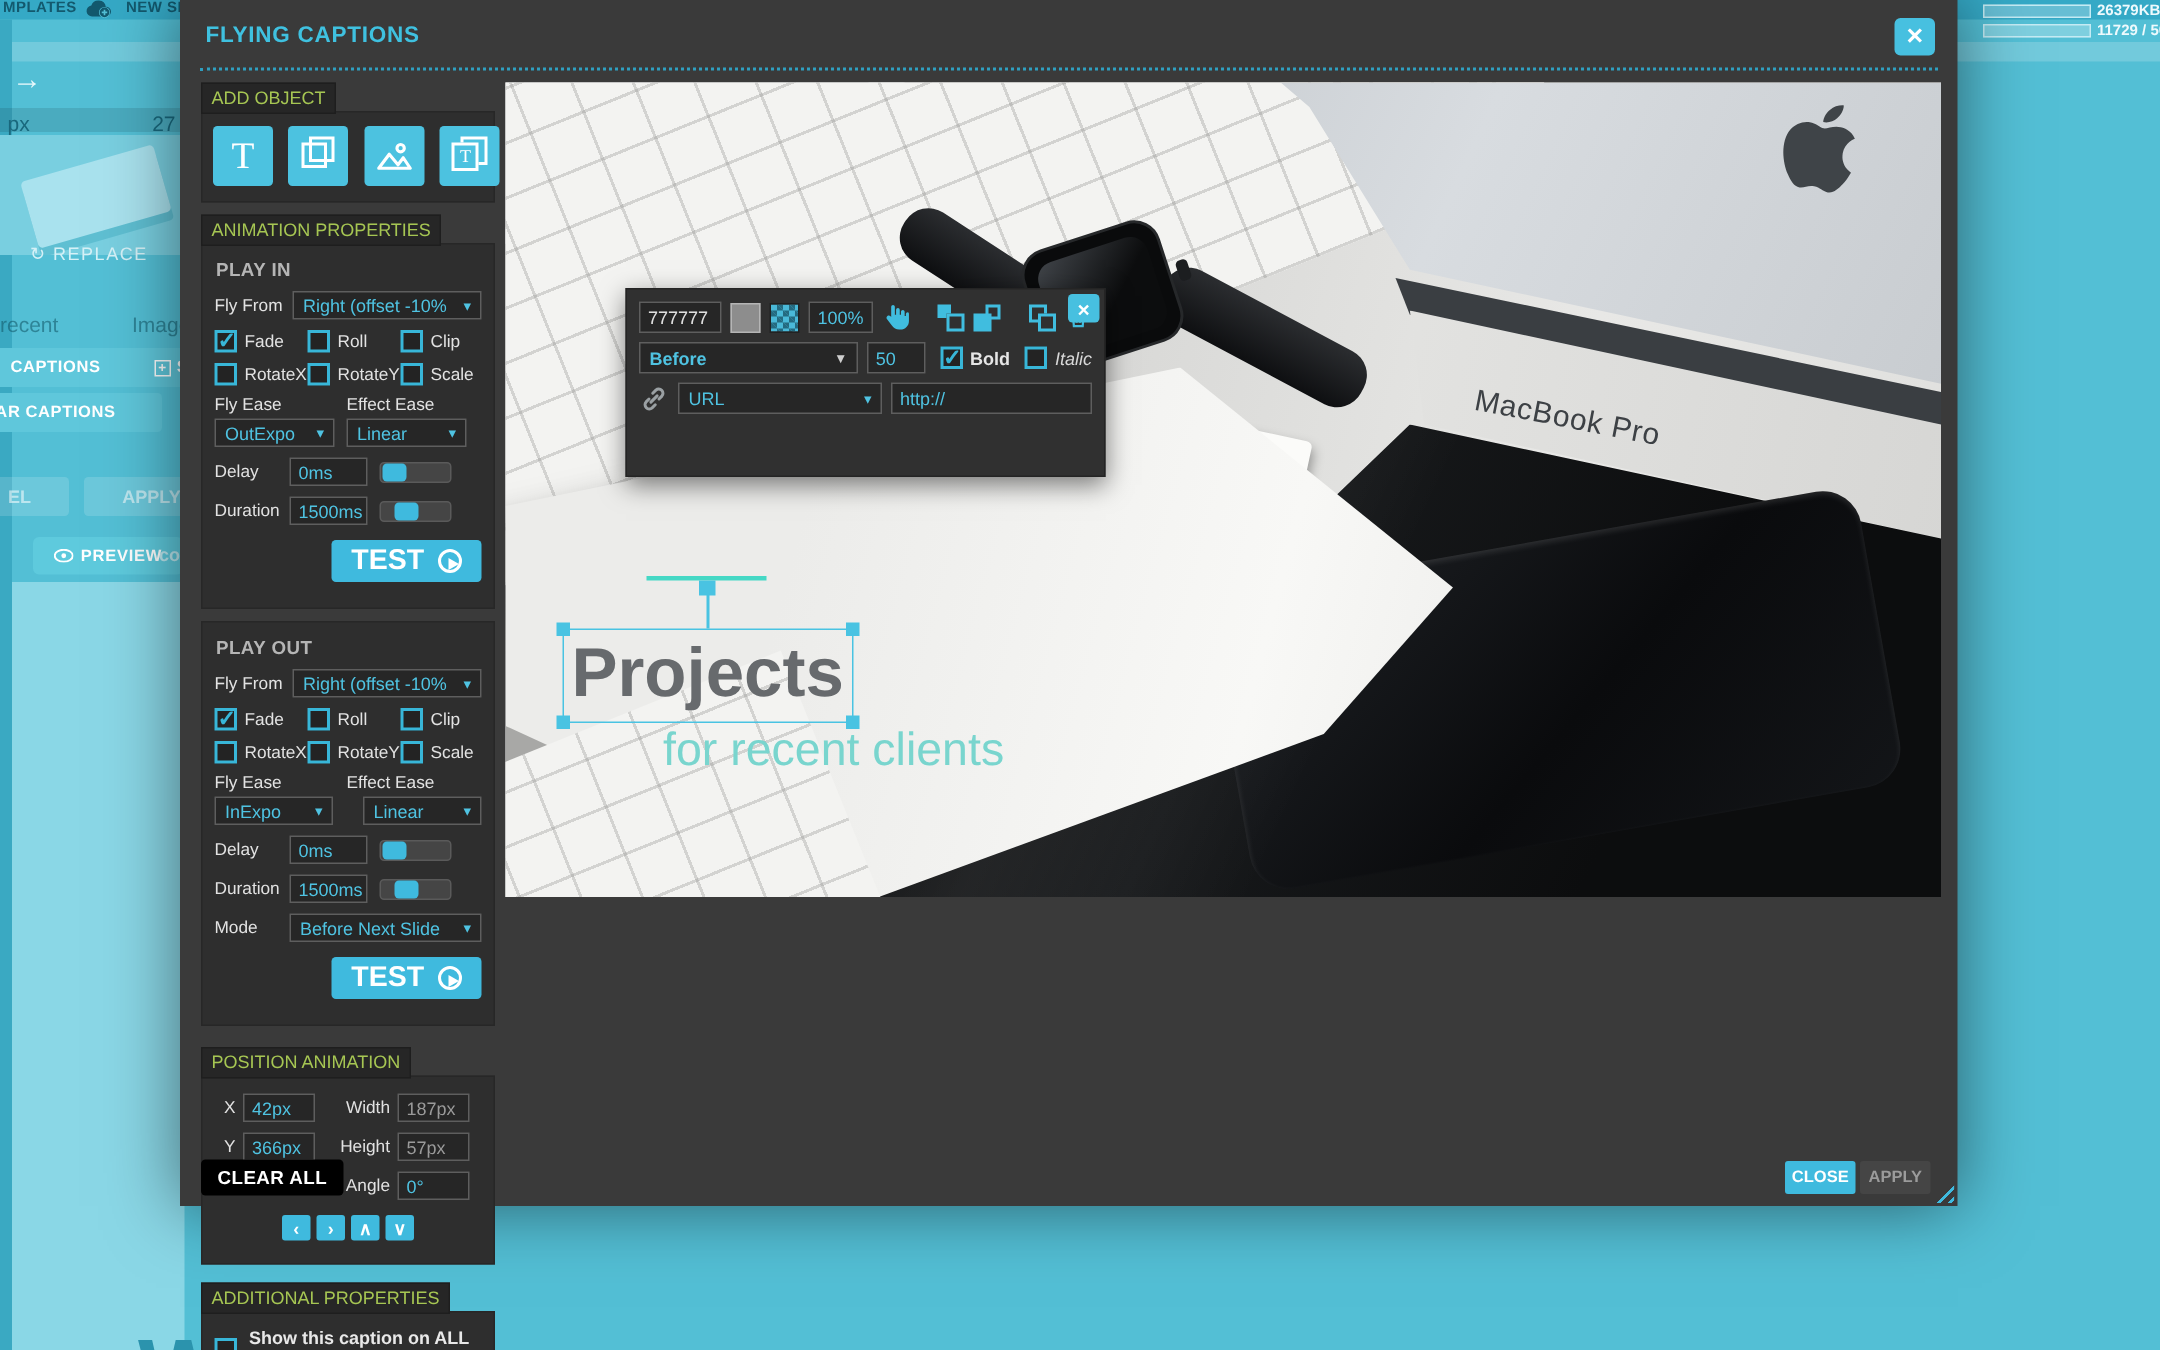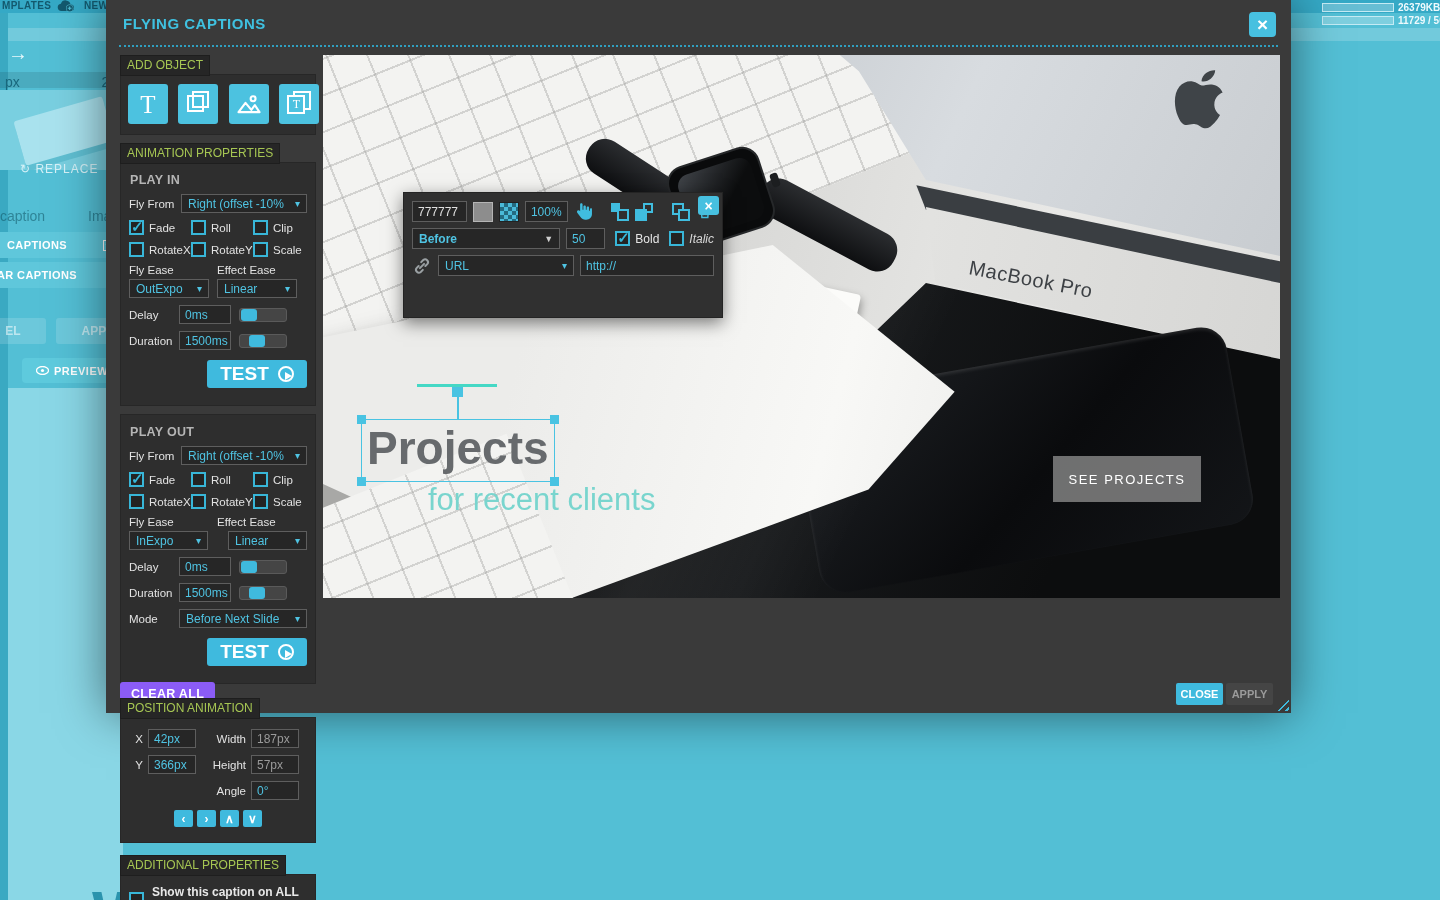--- a/index.html
+++ b/index.html
@@ -23,21 +23,21 @@
   .bgreplace{position:absolute;left:20px;top:162px;color:#d6f1f7;font-size:12px;letter-spacing:1px}
   .bghead{position:absolute;top:208px;color:rgba(16,84,100,.55);font-size:14px}
   .bgbtn{position:absolute;height:26px;background:#5fc7db;border-radius:3px;color:#fff;font-weight:bold;font-size:11px;display:flex;align-items:center;justify-content:center;letter-spacing:.4px}
   .bgghost{position:absolute;height:26px;background:rgba(255,255,255,.15);border-radius:3px;color:rgba(255,255,255,.55);font-weight:bold;font-size:12px;display:flex;align-items:center;justify-content:center}
   .bgpill{position:absolute;left:22px;top:358px;width:100px;height:25px;background:#5ecadd;border-radius:4px;color:#fff;font-weight:bold;font-size:11px;display:flex;align-items:center;justify-content:center;gap:5px;letter-spacing:.5px}
   .bgco{position:absolute;left:106px;top:363px;color:rgba(255,255,255,.6);font-size:12px;font-weight:bold}
   .bgslide{position:absolute;left:8px;top:388px;width:115px;height:512px;background:#8ad7e6}
   .bgW{position:absolute;left:84px;top:490px;font-size:64px;font-weight:bold;color:#2b93ad}
 
   
-  .modal{position:absolute;left:106px;top:0;width:1185px;height:713px;background:#3a3a3a;box-shadow:0 0 45px rgba(0,0,0,.5)}
+  .modal{position:absolute;left:120px;top:0;width:1185px;height:804px;background:#3a3a3a;box-shadow:0 0 45px rgba(0,0,0,.5)}
   .mtitle{position:absolute;left:17px;top:15px;font-size:15px;font-weight:bold;color:#3fc1e0;letter-spacing:.5px}
   .mclose{position:absolute;right:15px;top:12px;width:27px;height:25px;background:#47c0e0;border-radius:4px;color:#fff;font-size:19px;font-weight:bold;display:flex;align-items:center;justify-content:center;cursor:pointer}
   .dotline{position:absolute;left:13px;right:13px;top:45px;border-top:2px dotted #2f9fc0}
 
   
   .lpanel{position:absolute;left:14px;top:55px;width:196px}
   .chip{display:inline-block;background:#262626;border:1px solid #1e1e1e;color:#a6c653;font-size:12px;padding:2px 6px 3px;position:relative;z-index:2}
   .pbox{background:#2e2e2e;border:1px solid #272727;position:relative;margin-top:-2px}
   .addbox{padding:9px 7px 10px;white-space:nowrap}
   .add-btn{display:inline-flex;width:40px;height:40px;background:#4cc2e0;border-radius:3px;margin-right:6px;align-items:center;justify-content:center;position:relative;vertical-align:top}
@@ -58,21 +58,21 @@
   .cb.checked::after{content:"✓";position:absolute;left:0;top:-4px;font-size:15px;font-weight:bold;color:#38b6d8}
   .cb.dot.checked::after{content:"";left:3px;top:3px;width:9px;height:9px;background:#38b6d8;position:absolute}
   .cbl{margin:0 0 0 5px}
   .slider{width:48px;height:14px;background:#454545;border:1px solid #5a5a5a;border-radius:3px;position:relative;flex:none;cursor:pointer}
   .knob{position:absolute;top:0;width:16px;height:12px;background:#3fbade;border-radius:3px}
   .test-btn{width:100px;height:28px;background:#3fbade;border-radius:3px;color:#fff;font-weight:bold;font-size:19px;display:flex;align-items:center;justify-content:center;gap:9px;cursor:pointer}
   .play-ic{width:16px;height:16px;border:2px solid #fff;border-radius:50%;position:relative;flex:none}
   .play-ic::after{content:"";position:absolute;left:5px;top:4px;border-left:7px solid #fff;border-top:4px solid transparent;border-bottom:4px solid transparent}
   .arrowbtn{width:19px;height:17px;background:#3fbade;border-radius:2px;color:#fff;font-size:12px;font-weight:bold;display:flex;align-items:center;justify-content:center;margin:0 2px;cursor:pointer}
   .addl-box{display:flex;align-items:center;gap:8px;padding:10px 8px 11px;border-bottom:1px dashed #8d8d8d;font-size:12px;font-weight:bold;color:#e8e8e8}
-  .clear-btn{position:absolute;left:14px;bottom:7px;height:24px;padding:0 11px;background:#8b5cf6;border-radius:3px;color:#fff;font-weight:bold;font-size:12.5px;display:flex;align-items:center;cursor:pointer;letter-spacing:.3px}
+  .clear-btn{position:absolute;left:14px;bottom:7px;height:24px;padding:0 11px;background:#000000;border-radius:3px;color:#fff;font-weight:bold;font-size:12.5px;display:flex;align-items:center;cursor:pointer;letter-spacing:.3px}
   .close-btn{position:absolute;right:68px;bottom:8px;width:47px;height:22px;background:#3fbade;border-radius:2px;color:#fff;font-size:11px;font-weight:bold;display:flex;align-items:center;justify-content:center;cursor:pointer}
   .apply-btn{position:absolute;right:18px;bottom:8px;width:47px;height:22px;background:#454545;border-radius:2px;color:#9b9b9b;font-size:11px;font-weight:bold;display:flex;align-items:center;justify-content:center;cursor:pointer}
   .resize{position:absolute;right:2px;bottom:2px;width:13px;height:13px;background:repeating-linear-gradient(135deg,#3fbade 0 2px,transparent 2px 5px);clip-path:polygon(100% 0,100% 100%,0 100%)}
 
   
   .canvas{position:absolute;left:217px;top:55px;width:957px;height:543px;overflow:hidden;background:#d9d9d7}
   .abs{position:absolute}
   .sc-base{inset:0;background:linear-gradient(105deg,#bfc0c2 0%,#d8d8d6 40%,#e8e8e6 70%,#dededc 100%)}
   .sc-macedge{left:-160px;top:-150px;width:720px;height:170px;transform:rotate(-22deg);background:#9b9da0;border-bottom:9px solid #c6c8ca}
   .kbpat{background-color:#f3f3f1;background-image:repeating-linear-gradient(0deg,rgba(150,150,148,.35) 0 2px,transparent 2px 34px),repeating-linear-gradient(90deg,rgba(150,150,148,.35) 0 2px,transparent 2px 38px)}
@@ -114,21 +114,21 @@
   .tbar{position:absolute;left:80px;top:137px;width:320px;height:126px;background:#303030;border:1px solid #242424;box-shadow:0 5px 16px rgba(0,0,0,.5);z-index:20}
   .trow{display:flex;align-items:center;margin:6px 8px;gap:6px;color:#e2e2e2;font-size:12px}
   .trow .inp,.trow .select{height:21px}
   .tclose{position:absolute;right:3px;top:3px;width:21px;height:19px;background:#47c0e0;border-radius:3px;color:#fff;font-weight:bold;font-size:14px;display:flex;align-items:center;justify-content:center;cursor:pointer}
   .swatch{width:20px;height:20px;background:#8d8d8d;border:1px solid #b5b5b5;flex:none;cursor:pointer}
   .checker{width:20px;height:20px;border:1px solid #222;flex:none;cursor:pointer;background-image:linear-gradient(45deg,#246a80 25%,transparent 25%,transparent 75%,#246a80 75%),linear-gradient(45deg,#246a80 25%,#4ab9d8 25%,#4ab9d8 75%,#246a80 75%);background-size:8px 8px;background-position:0 0,4px 4px}
   .ticon{position:relative;width:18px;height:18px;flex:none;cursor:pointer}
   .ticon .fa{position:absolute;background:#40bddf}
   .ticon .fb{position:absolute;border:2px solid #40bddf}
   .ital{font-style:italic;color:#d8d8d8}
-  .tb-bold{font-weight:normal;color:#e6e6e6}
+  .tb-bold{font-weight:bold;color:#e6e6e6}
   .fdrop{color:#cfcfcf;font-size:9px}
 </style>
 </head>
 <body>
 
 <div class="stage">
 
   <div class="bgtop">
     <span style="left:2px">MPLATES</span>
     <svg class="bg-cloud" viewBox="0 0 24 16">
@@ -146,21 +146,21 @@
   <div class="bgedge"></div>
   <span class="bg-arrow">→</span>
   <div class="bgstrip">
     <i style="left:5px">px</i>
     <i style="right:6px">27</i>
   </div>
   <div class="bgthumb">
       <div class="lap"></div>
     </div>
   <div class="bgreplace"><span>↻</span> <span>REPLACE</span></div>
-  <span class="bghead" style="left:0">caption</span>
+  <span class="bghead" style="left:0">recent</span>
   <span class="bghead" style="left:88px">Image</span>
   <div class="bgbtn" style="left:-34px;top:232px;width:142px">
       <span>CAPTIONS</span>
     </div>
   <div class="bgbtn" style="left:88px;top:232px;width:60px">
       <span style="border:1px solid #fff;width:11px;height:11px;display:inline-flex;align-items:center;justify-content:center;font-size:9px;margin-right:4px">+</span>
       <span>SE</span>
     </div>
   <div class="bgbtn" style="left:-34px;top:262px;width:142px">
       <span>AR CAPTIONS</span>
@@ -448,23 +448,20 @@
       <div class="abs cap-title">Projects</div>
       <div class="abs rotbar"></div>
       <div class="abs rotsq"></div>
       <div class="abs rotline"></div>
       <div class="abs selbox">
         <span class="handle" style="left:-5px;top:-5px"></span>
         <span class="handle" style="right:-5px;top:-5px"></span>
         <span class="handle" style="left:-5px;bottom:-5px"></span>
         <span class="handle" style="right:-5px;bottom:-5px"></span>
       </div>
-      <div class="abs cta">
-          <span>SEE PROJECTS</span>
-        </div>
 
       <div class="tbar">
         <div class="tclose">
             <span>×</span>
           </div>
         <div class="trow" style="margin-top:8px">
           <span class="inp" style="width:58px;color:#e0e0e0">777777</span>
           <span class="swatch"></span>
           <span class="checker"></span>
           <span class="inp" style="width:44px">100%</span>

